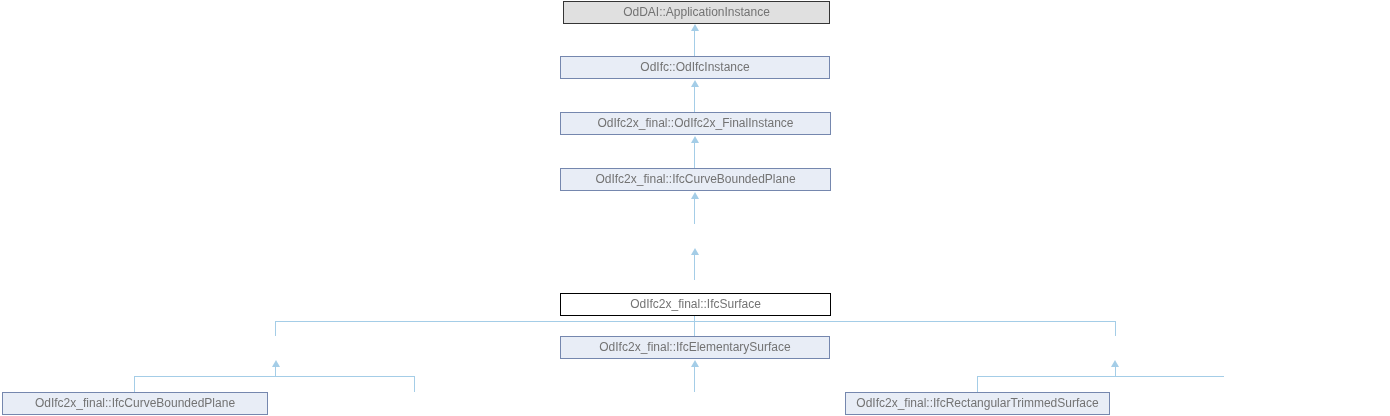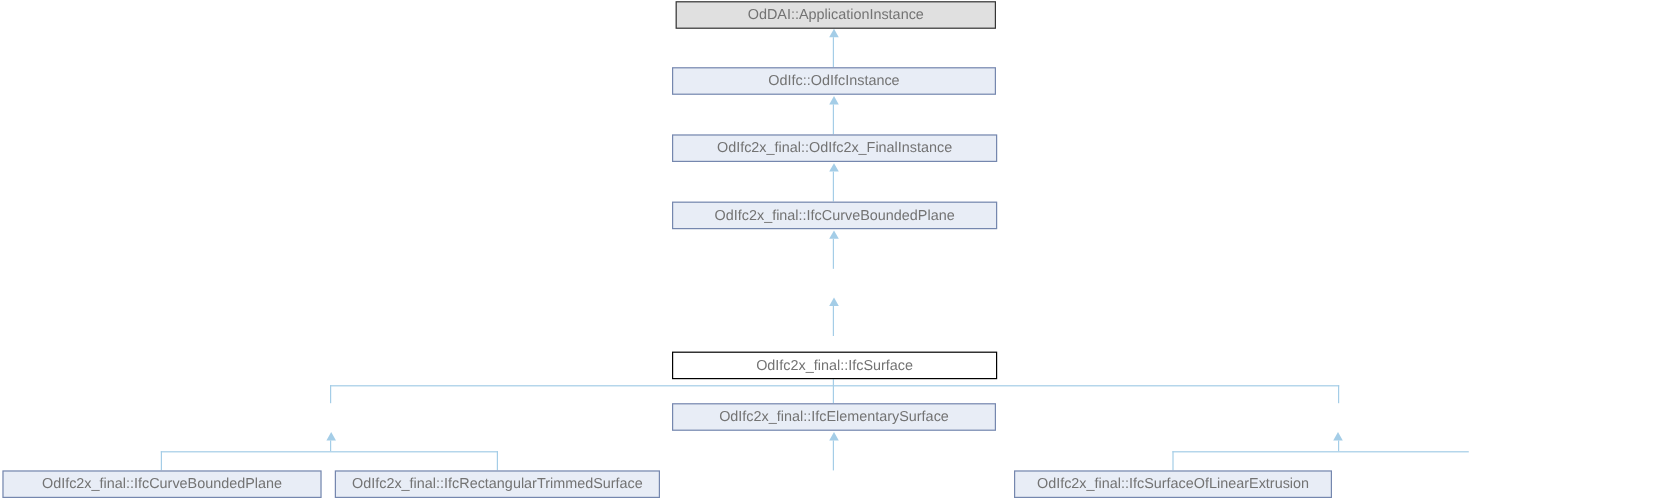--- a/index.html
+++ b/index.html
@@ -110,19 +110,18 @@
 
 
   <div class="node current" style="left:560px;top:280px;width:271px">OdIfc2x_final::IfcSurface</div>
 
 
   <div class="node" style="left:560px;top:336px;width:270px">OdIfc2x_final::IfcElementarySurface</div>
 
 
   <div class="node" style="left:2px;top:392px;width:266px">OdIfc2x_final::IfcCurveBoundedPlane</div>
 
-  <div class="node" style="left:279px;top:392px;width:271px">OdIfc2x_final::IfcRectangularTrimmedSurface</div>
 
 
-  <div class="node" style="left:845px;top:392px;width:265px">OdIfc2x_final::IfcSurfaceOfLinearExtrusion</div>
+  <div class="node" style="left:845px;top:392px;width:265px">OdIfc2x_final::IfcRectangularTrimmedSurface</div>
 
 
 </div>
 
 </body></html>

